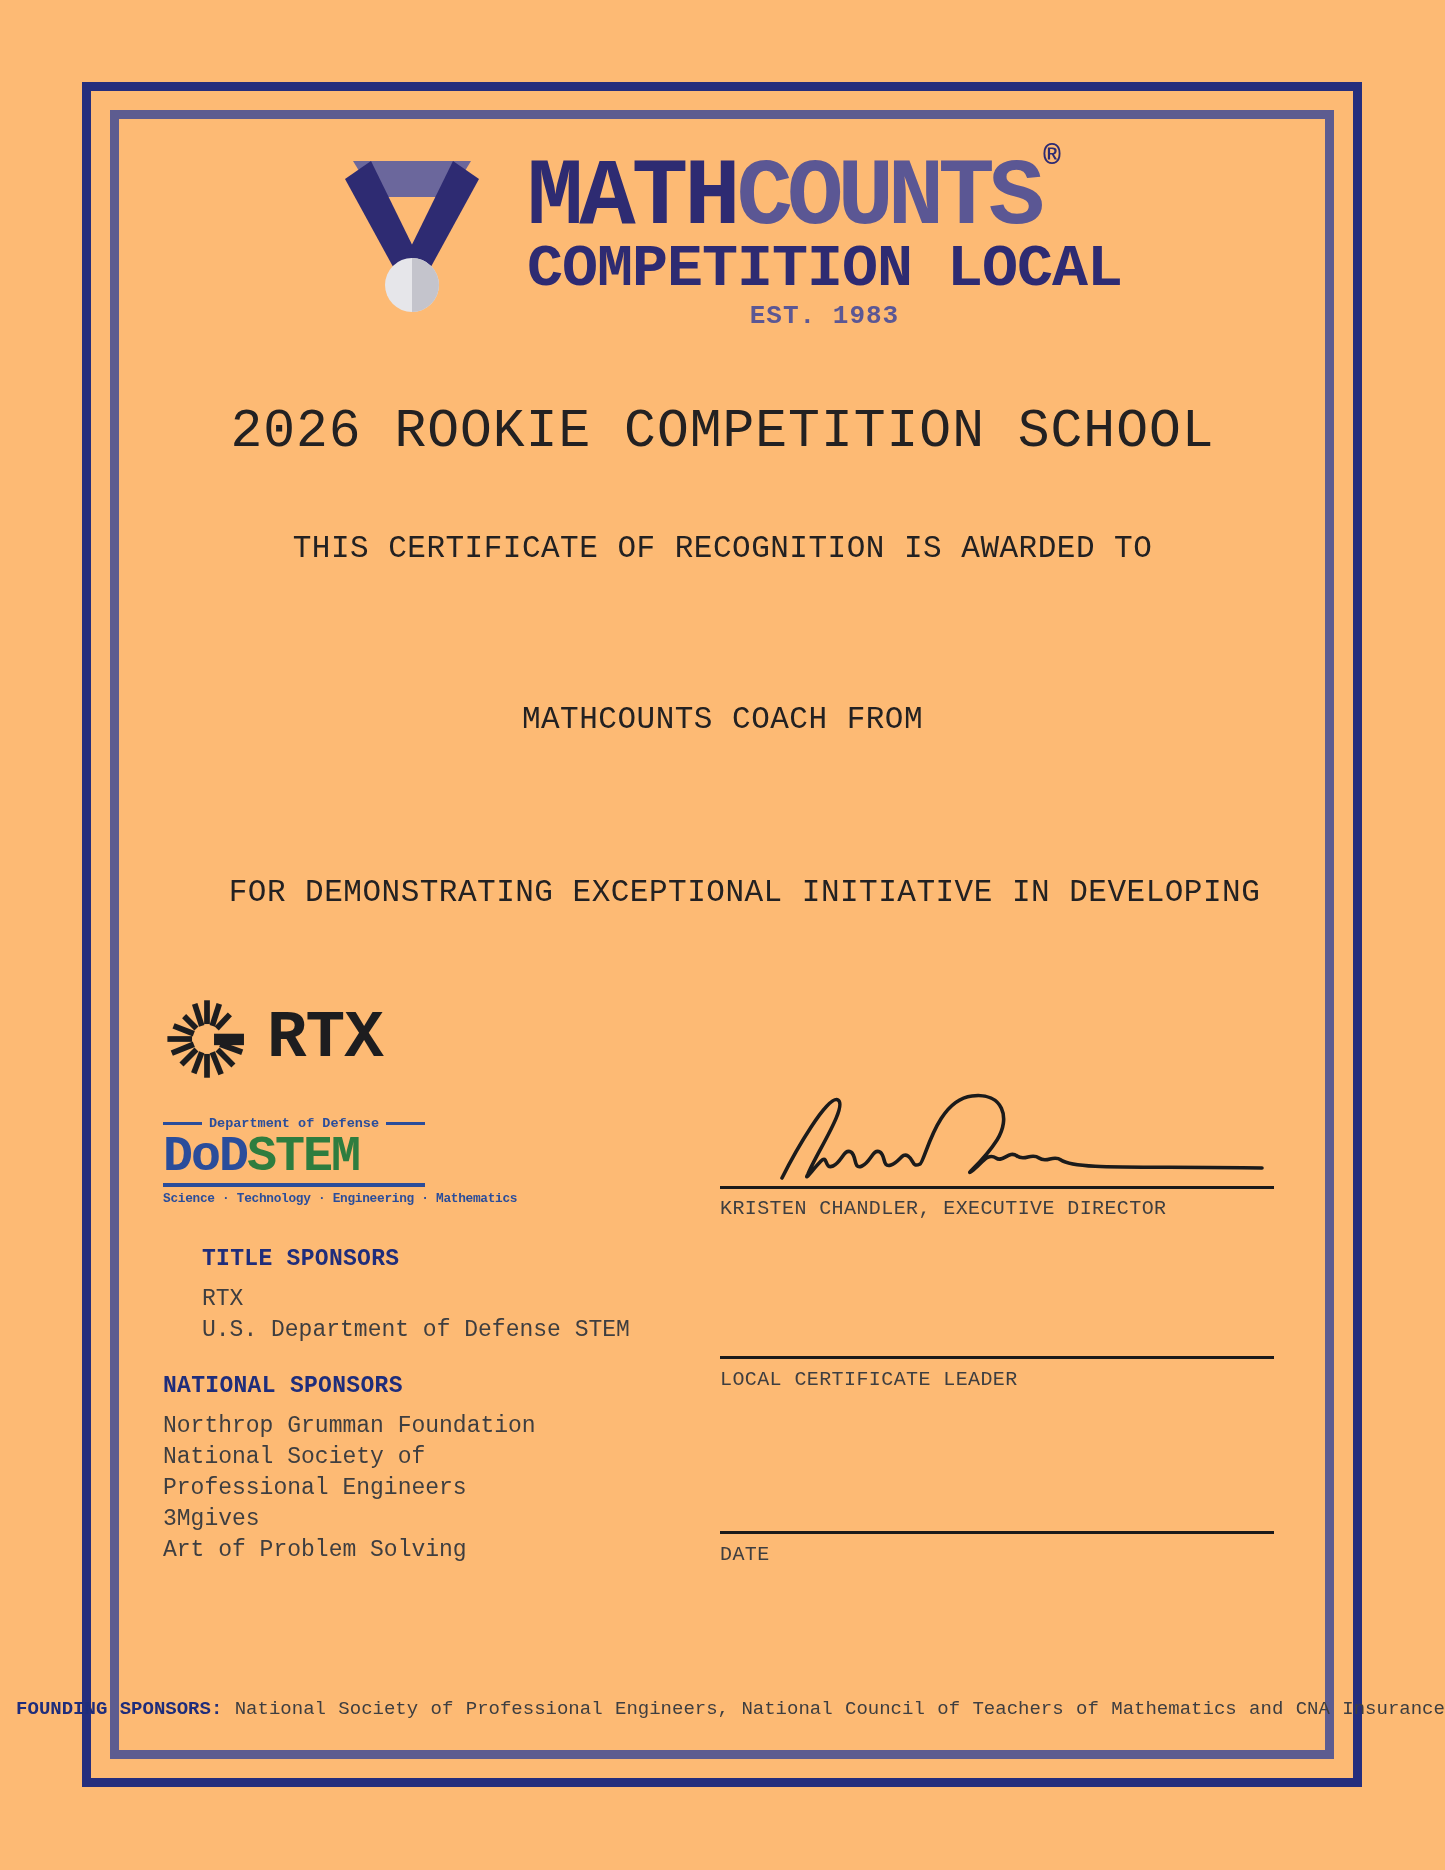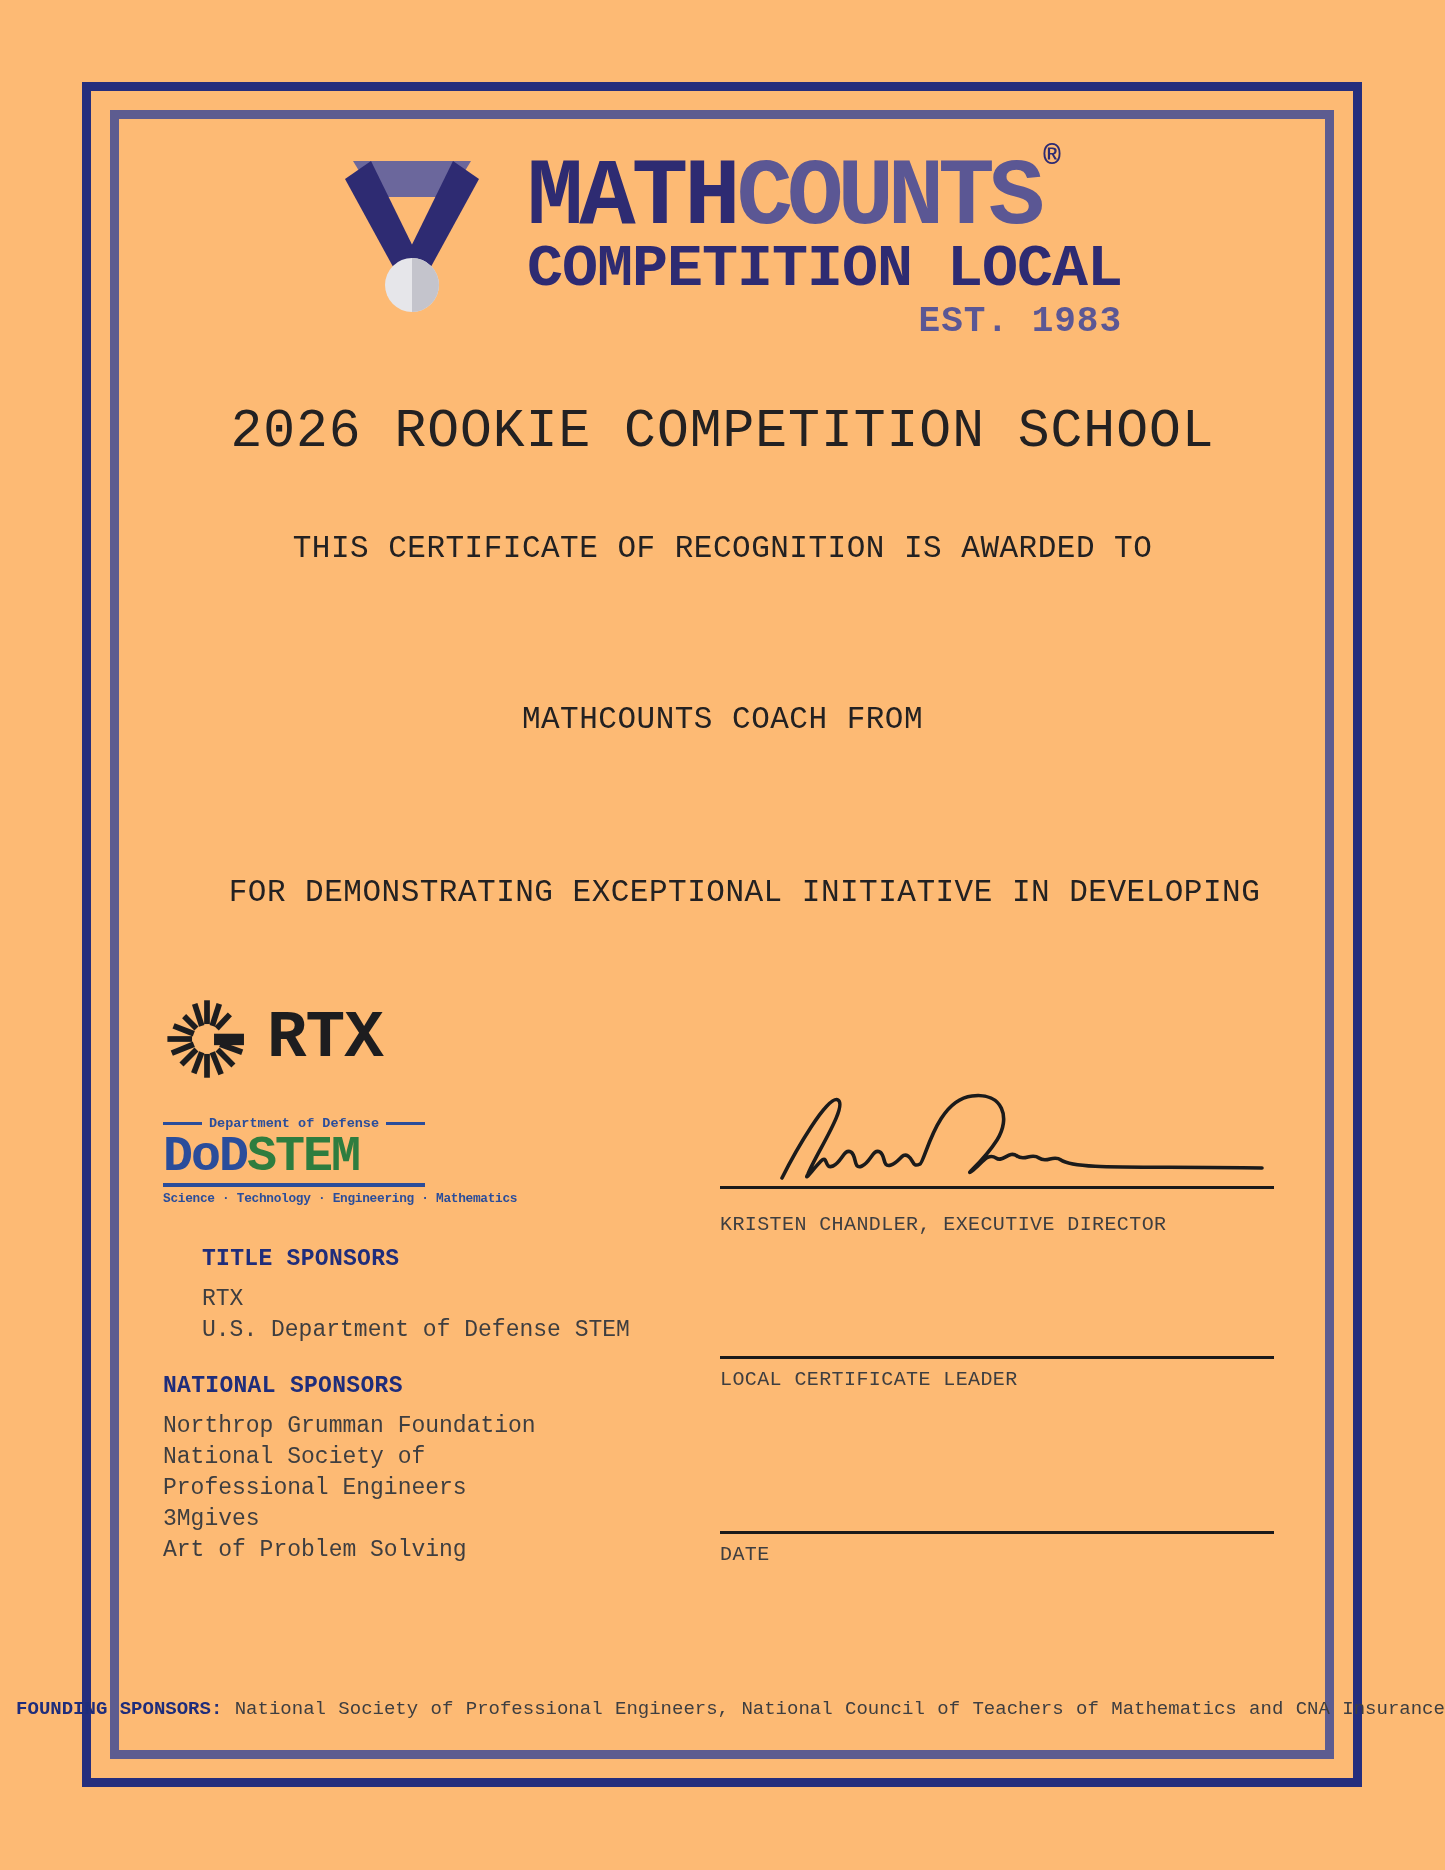--- a/index.html
+++ b/index.html
@@ -14,21 +14,21 @@
   
   .logo-block{position:absolute;top:145px;left:0;right:0;display:flex;justify-content:center;align-items:flex-start;gap:26px;}
   .medal-svg{width:178px;height:176px;flex:0 0 auto;}
   .logo-text{display:flex;flex-direction:column;}
   .brand-line{font-weight:bold;font-size:94px;line-height:0.82;letter-spacing:-4px;white-space:nowrap;}
   .brand-math{color:#2e2b72;}
   .brand-counts{color:#5b5794;letter-spacing:-6px;}
   .brand-reg{color:#2e2b72;font-size:30px;letter-spacing:0;vertical-align:58px;margin-left:4px;}
   .series-wrap{width:fit-content;margin-top:2px;}
   .series{color:#2e2b72;font-weight:bold;font-size:60px;line-height:1.0;letter-spacing:-1px;white-space:nowrap;}
-  .est{color:#5b5794;font-weight:bold;font-size:36px;letter-spacing:1px;text-align:right;margin-top:2px;}
+  .est{color:#5b5794;font-weight:bold;font-size:26px;letter-spacing:1px;text-align:center;margin-top:2px;}
 
   
   .title{position:absolute;top:402px;left:0;right:0;text-align:center;
          font-size:53px;color:#232122;letter-spacing:1px;white-space:nowrap;}
   .award{position:absolute;top:531px;left:0;right:0;text-align:center;font-size:31px;color:#232122;letter-spacing:0.5px;}
   .recipient{position:absolute;top:702px;left:0;right:0;text-align:center;font-size:31px;color:#232122;letter-spacing:0.5px;}
   .citation{position:absolute;top:870px;left:0;right:0;text-align:center;font-size:31px;color:#232122;line-height:45px;letter-spacing:0.5px;padding-left:44px;}
 
   
   .rtx-block{position:absolute;left:163px;top:995px;display:flex;align-items:center;gap:16px;}
@@ -42,21 +42,21 @@
   .dod-main{font-weight:bold;font-size:50px;line-height:1.02;letter-spacing:-2px;white-space:nowrap;}
   .dod-main .dod{color:#2a4d9b;}
   .dod-main .stem{color:#2e7d3f;}
   .dod-rule{height:3.5px;background:#2a4d9b;margin-top:1px;}
   .dod-tag{color:#2a4d9b;font-weight:bold;font-size:12.8px;letter-spacing:-0.3px;margin-top:4px;white-space:nowrap;}
 
   
   .sig-block{position:absolute;left:720px;top:1092px;width:554px;}
   .sig-draw{display:block;width:554px;height:94px;}
   .sig-rule{border-top:3px solid #1a1a1a;}
-  .sig-label{margin-top:24px;font-size:20px;color:#3e3e40;letter-spacing:0.4px;}
+  .sig-label{margin-top:8px;font-size:20px;color:#3e3e40;letter-spacing:0.4px;}
   .leader-block{position:absolute;left:720px;top:1356px;width:554px;}
   .date-block{position:absolute;left:720px;top:1531px;width:554px;}
   .line-rule{border-top:3px solid #1a1a1a;}
   .line-label{margin-top:9px;font-size:20px;color:#3e3e40;letter-spacing:0.4px;}
 
   
   .sp-heading{font-size:23px;font-weight:bold;color:#1f2d7b;letter-spacing:0.3px;}
   .title-sponsors{position:absolute;left:163px;top:1246px;margin-left:39px;}
   .national-sponsors{position:absolute;left:163px;top:1373px;}
   .sp-list{margin-top:12px;font-size:23px;color:#3e3e40;line-height:31px;}

